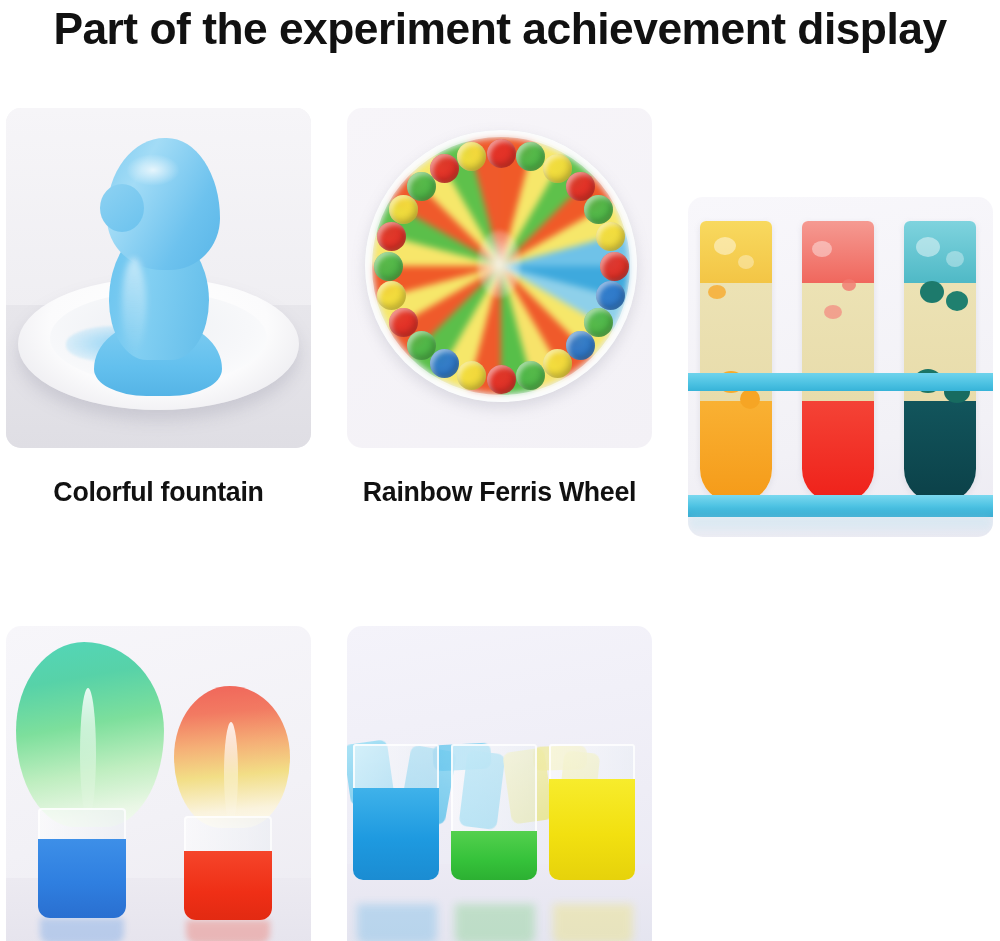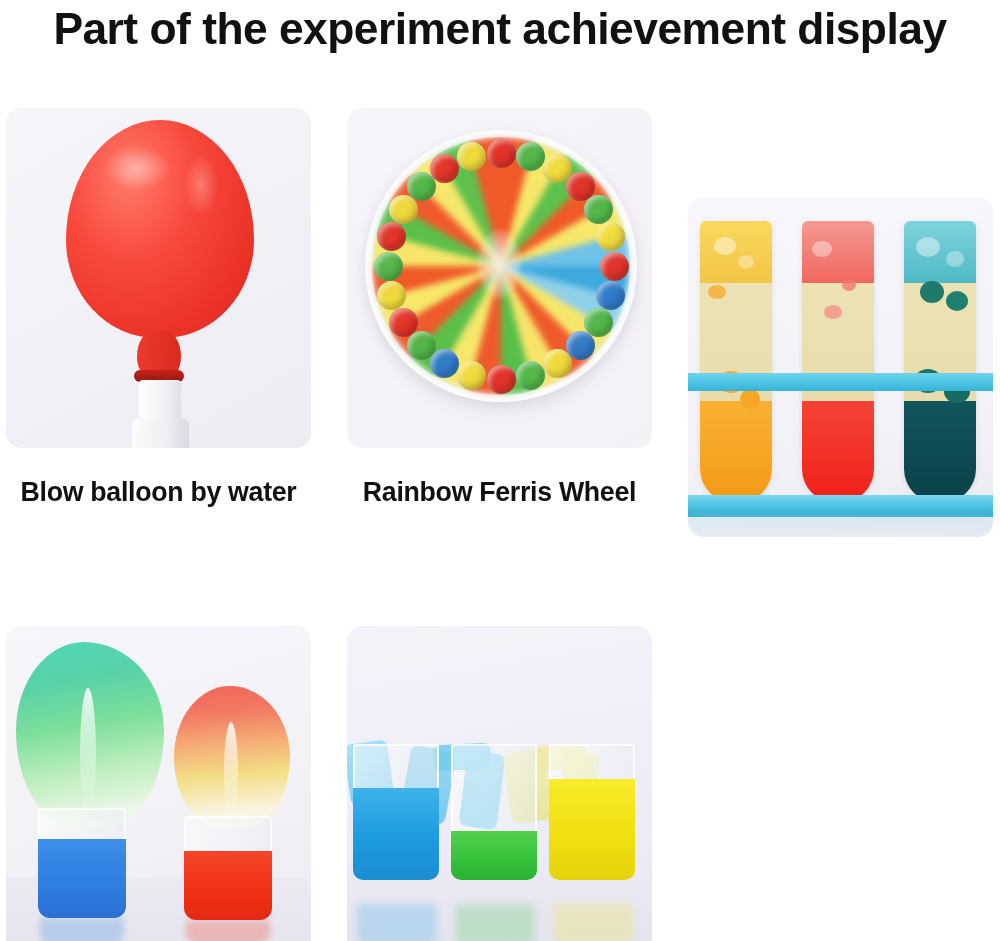--- a/index.html
+++ b/index.html
@@ -293,33 +293,38 @@
     opacity:0.22; filter: blur(4px);
   }
 </style>
 </head>
 <body>
 
 <div class="page-title">Part of the experiment achievement display</div>
 
 <div class="grid">
 
-
   <div class="cell">
-    <div class="tile t2">
-      <div class="balloon"></div>
-      <div class="bgloss"></div>
-      <div class="bgloss2"></div>
-      <div class="neck"></div>
-      <div class="cuff"></div>
-      <div class="bottle"></div>
-      <div class="bottle-wide"></div>
+    <div class="tile t1">
+      <div class="wall"></div>
+      <div class="table"></div>
+      <div class="plate">
+        <div class="plate-well"></div>
+        <div class="spill"></div>
+      </div>
+      <div class="foam-base"></div>
+      <div class="foam-stem"></div>
+      <div class="foam-head"></div>
+      <div class="foam-bump"></div>
+      <div class="gloss1"></div>
+      <div class="gloss2"></div>
     </div>
-    <div class="caption">Blow balloon by water</div>
+    <div class="caption">Colorful fountain</div>
   </div>
+
 
   <div class="cell">
     <div class="tile t3">
       <div class="dish">
         <div class="rays"></div>
         <div class="center-blob"></div>
         <div class="rim-ring"></div>
         <div id="candy-ring">
             <div class="candy" style="background: radial-gradient(circle at 35% 30%, rgba(226, 49, 39, 0.933), rgb(226, 49, 39) 60%, rgba(226, 49, 39, 0.733) 100%); left: 121.5px; top: 8.5px;"></div>
             <div class="candy" style="background: radial-gradient(circle at 35% 30%, rgba(79, 183, 72, 0.933), rgb(79, 183, 72) 60%, rgba(79, 183, 72, 0.733) 100%); left: 150.747px; top: 12.3504px;"></div>

